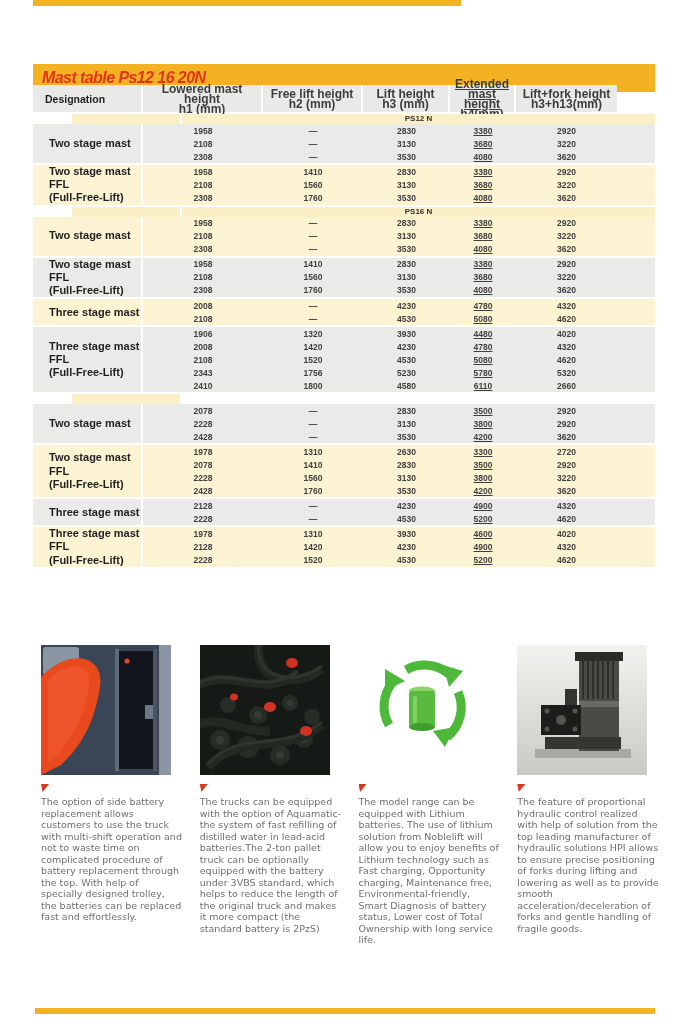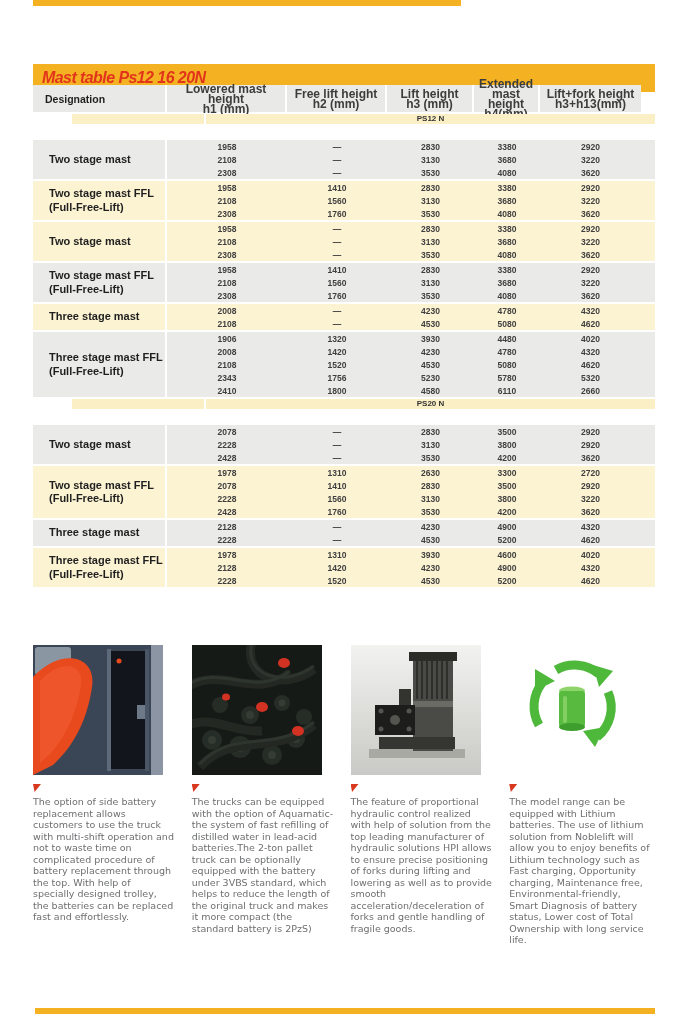--- a/index.html
+++ b/index.html
@@ -16,38 +16,38 @@
          letter-spacing:-0.6px;transform:scaleX(0.94);transform-origin:left center;white-space:nowrap;}
 
   
   .tbl{position:absolute;left:33px;top:85px;width:622px;}
   .t-head{display:flex;height:27px;margin-bottom:2px;}
   .h-cell{background:var(--hdr-gray,#E9E9E7);box-sizing:border-box;border-right:2px solid #fff;
           display:flex;flex-direction:column;justify-content:center;align-items:center;
           font-size:12px;line-height:10px;color:#3c3c3c;font-weight:700;text-align:center;}
   .h-cell.c-5{border-right:none;}
   .h-des{align-items:flex-start;padding-left:12px;font-size:10.5px;color:#1f1f1f;}
-  .c-des{width:134px;} .c-1{width:120px;} .c-2{width:100px;} .c-3{width:87px;} .c-4{width:66px;} .c-5{width:101px;}
-
-  .band{display:flex;height:10px;margin-bottom:16px;padding-left:39px;}
+  .c-des{width:110px;} .c-1{width:120px;} .c-2{width:100px;} .c-3{width:87px;} .c-4{width:66px;text-decoration:underline;} .c-5{width:101px;}
+
+  .band{display:flex;height:10px;margin-bottom:0;padding-left:39px;}
   .band-des{background:var(--band,#FAEFC5);box-sizing:border-box;border-right:2px solid #fff;}
   .band-label{flex:1;background:var(--band,#FAEFC5);text-align:center;font-size:8px;font-weight:bold;
               line-height:10px;color:#333;}
 
   .group{display:flex;margin-bottom:2px;}
   .group.gray .g-des,.group.gray .g-rows{background:var(--row-gray,#EAEAE8);}
   .group.cream .g-des,.group.cream .g-rows{background:var(--row-cream,#FCF3D3);}
   .g-des{box-sizing:border-box;border-right:2px solid #fff;display:flex;align-items:center;
          padding-left:16px;font-size:11px;font-weight:bold;color:#1f1f1f;line-height:1.2;white-space:pre-line;}
   .g-rows{flex:1;display:flex;flex-direction:column;justify-content:center;}
   .d-row{display:flex;height:13px;align-items:center;}
   .d-cell{box-sizing:border-box;text-align:center;font-size:8.5px;font-weight:700;color:#3f3f3f;}
 
   
-  .features{position:absolute;left:33px;top:645px;width:622px;display:grid;
+  .features{position:absolute;left:41px;top:645px;width:622px;display:grid;
             grid-template-columns:repeat(4,1fr);column-gap:13px;}
   .photo{width:130px;height:130px;display:block;}
   .marker{width:8px;height:8px;margin-top:9px;background:var(--marker,#D8381E);
           clip-path:polygon(0 0,100% 0,20% 100%);}
   .feature-text{font-family:"DejaVu Sans",sans-serif;font-size:9.5px;line-height:11.5px;
                 color:var(--body-gray,#6E6F71);margin:4px 4px 0 0;}
 </style>
 </head>
 <body style="--accent: #F4B223; --title-red: #E2331B; --hdr-gray: #E9E9E7; --row-gray: #EAEAE8; --row-cream: #FCF3D3; --band: #FAEFC5; --marker: #D8381E; --body-gray: #6E6F71;">
 
@@ -135,20 +135,24 @@
           </div>
           <div class="d-row">
             <div class="d-cell c-1">2308</div>
             <div class="d-cell c-2">1760</div>
             <div class="d-cell c-3">3530</div>
             <div class="d-cell c-4">4080</div>
             <div class="d-cell c-5">3620</div>
           </div>
         </div>
       </div>
+      <div class="band">
+        <div class="band-des c-des"></div>
+        <div class="band-label">PS16 N</div>
+      </div>
       <div class="group cream">
         <div class="g-des c-des">Two stage mast</div>
         <div class="g-rows">
           <div class="d-row">
             <div class="d-cell c-1">1958</div>
             <div class="d-cell c-2">—</div>
             <div class="d-cell c-3">2830</div>
             <div class="d-cell c-4">3380</div>
             <div class="d-cell c-5">2920</div>
           </div>
@@ -250,21 +254,20 @@
             <div class="d-cell c-1">2410</div>
             <div class="d-cell c-2">1800</div>
             <div class="d-cell c-3">4580</div>
             <div class="d-cell c-4">6110</div>
             <div class="d-cell c-5">2660</div>
           </div>
         </div>
       </div>
       <div class="band">
         <div class="band-des c-des"></div>
-        <div class="band-label">PS20 N</div>
       </div>
       <div class="group gray">
         <div class="g-des c-des">Two stage mast</div>
         <div class="g-rows">
           <div class="d-row">
             <div class="d-cell c-1">2078</div>
             <div class="d-cell c-2">—</div>
             <div class="d-cell c-3">2830</div>
             <div class="d-cell c-4">3500</div>
             <div class="d-cell c-5">2920</div>
@@ -420,20 +423,42 @@
         </g>
         <g fill="#d23222">
           <ellipse cx="92" cy="18" rx="6" ry="5"></ellipse>
           <ellipse cx="70" cy="62" rx="6" ry="5"></ellipse>
           <ellipse cx="106" cy="86" rx="6" ry="5"></ellipse>
           <ellipse cx="34" cy="52" rx="4" ry="3.5"></ellipse>
         </g>
       </svg>
       <div class="marker"></div>
       <p class="feature-text">The trucks can be equipped with the option of Aquamatic- the system of fast refilling of distilled water in lead-acid batteries.The 2-ton pallet truck can be optionally equipped with the battery under 3VBS standard, which helps to reduce the length of the original truck and makes it more compact (the standard battery is 2PzS)</p>
+    </div>
+
+    <div class="feature">
+      <svg class="photo" viewBox="0 0 130 130">
+        <rect width="130" height="130" fill="#ffffff"></rect>
+        <g stroke="#4db83a" stroke-width="9" fill="none">
+          <path d="M30,80 A38,38 0 0 1 33,38"></path>
+          <path d="M47,25 A38,38 0 0 1 90,29"></path>
+          <path d="M99,47 A38,38 0 0 1 88,92"></path>
+        </g>
+        <g fill="#4db83a">
+          <polygon points="26,46 26,24 46,36"></polygon>
+          <polygon points="84,20 104,26 90,42"></polygon>
+          <polygon points="96,82 86,102 74,86"></polygon>
+        </g>
+        <ellipse cx="63" cy="46" rx="13" ry="4.5" fill="#8ed46a"></ellipse>
+        <rect x="50" y="46" width="26" height="36" rx="3" fill="#58bb3f"></rect>
+        <rect x="54" y="51" width="4" height="27" rx="2" fill="#8ed46a" opacity="0.8"></rect>
+        <ellipse cx="63" cy="82" rx="13" ry="4" fill="#3e9e2d"></ellipse>
+      </svg>
+      <div class="marker"></div>
+      <p class="feature-text">The model range can be equipped with Lithium batteries. The use of lithium solution from Noblelift will allow you to enjoy benefits of Lithium technology such as Fast charging, Opportunity charging, Maintenance free, Environmental-friendly, Smart Diagnosis of battery status, Lower cost of Total Ownership with long service life.</p>
     </div>
 
     <div class="feature">
       <svg class="photo" viewBox="0 0 130 130">
         <defs>
           <linearGradient id="bg4" x1="0" y1="0" x2="0" y2="1">
             <stop offset="0" stop-color="#f2f2f0"></stop>
               <stop offset="1" stop-color="#c9c9c5"></stop>
           </linearGradient>
         </defs>
@@ -459,38 +484,16 @@
           <circle cx="30" cy="84" r="2.5"></circle>
             <circle cx="58" cy="84" r="2.5"></circle>
           <circle cx="44" cy="75" r="5"></circle>
         </g>
         <rect x="28" y="92" width="76" height="12" fill="#353532"></rect>
       </svg>
       <div class="marker"></div>
       <p class="feature-text">The feature of proportional hydraulic control realized with help of solution from the top leading manufacturer of hydraulic solutions HPI allows to ensure precise positioning of forks during lifting and lowering as well as to provide smooth acceleration/deceleration of forks and gentle handling of fragile goods.</p>
     </div>
 
-    <div class="feature">
-      <svg class="photo" viewBox="0 0 130 130">
-        <rect width="130" height="130" fill="#ffffff"></rect>
-        <g stroke="#4db83a" stroke-width="9" fill="none">
-          <path d="M30,80 A38,38 0 0 1 33,38"></path>
-          <path d="M47,25 A38,38 0 0 1 90,29"></path>
-          <path d="M99,47 A38,38 0 0 1 88,92"></path>
-        </g>
-        <g fill="#4db83a">
-          <polygon points="26,46 26,24 46,36"></polygon>
-          <polygon points="84,20 104,26 90,42"></polygon>
-          <polygon points="96,82 86,102 74,86"></polygon>
-        </g>
-        <ellipse cx="63" cy="46" rx="13" ry="4.5" fill="#8ed46a"></ellipse>
-        <rect x="50" y="46" width="26" height="36" rx="3" fill="#58bb3f"></rect>
-        <rect x="54" y="51" width="4" height="27" rx="2" fill="#8ed46a" opacity="0.8"></rect>
-        <ellipse cx="63" cy="82" rx="13" ry="4" fill="#3e9e2d"></ellipse>
-      </svg>
-      <div class="marker"></div>
-      <p class="feature-text">The model range can be equipped with Lithium batteries. The use of lithium solution from Noblelift will allow you to enjoy benefits of Lithium technology such as Fast charging, Opportunity charging, Maintenance free, Environmental-friendly, Smart Diagnosis of battery status, Lower cost of Total Ownership with long service life.</p>
-    </div>
-
   </div>
 
   <div class="accent-bottom"></div>
 </div>
 
 </body></html>

